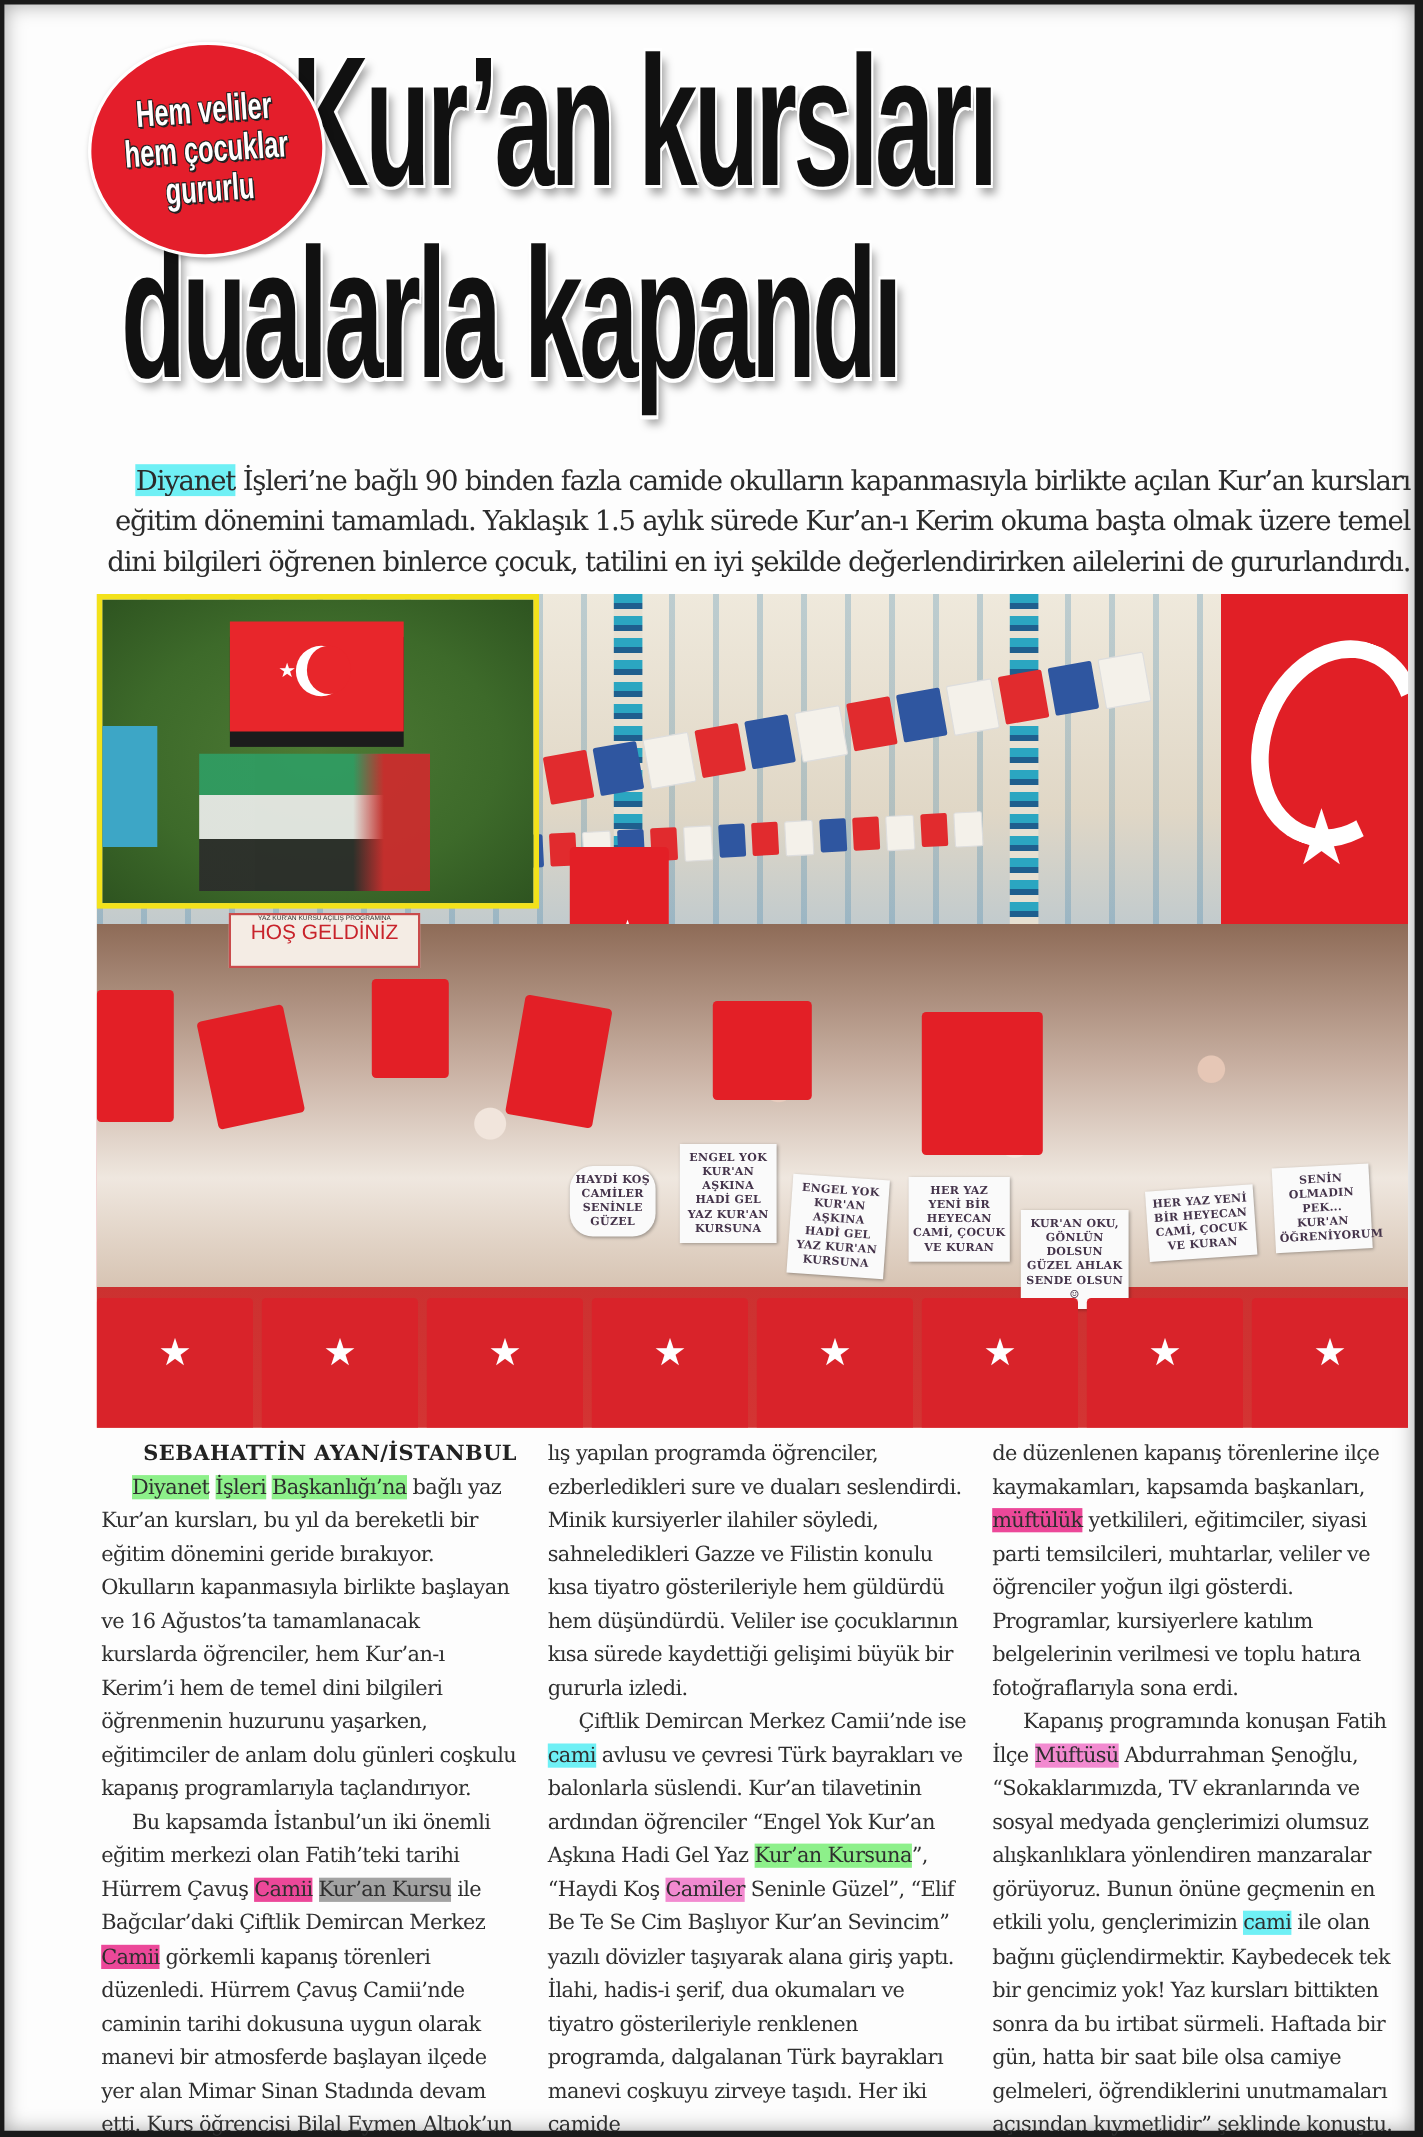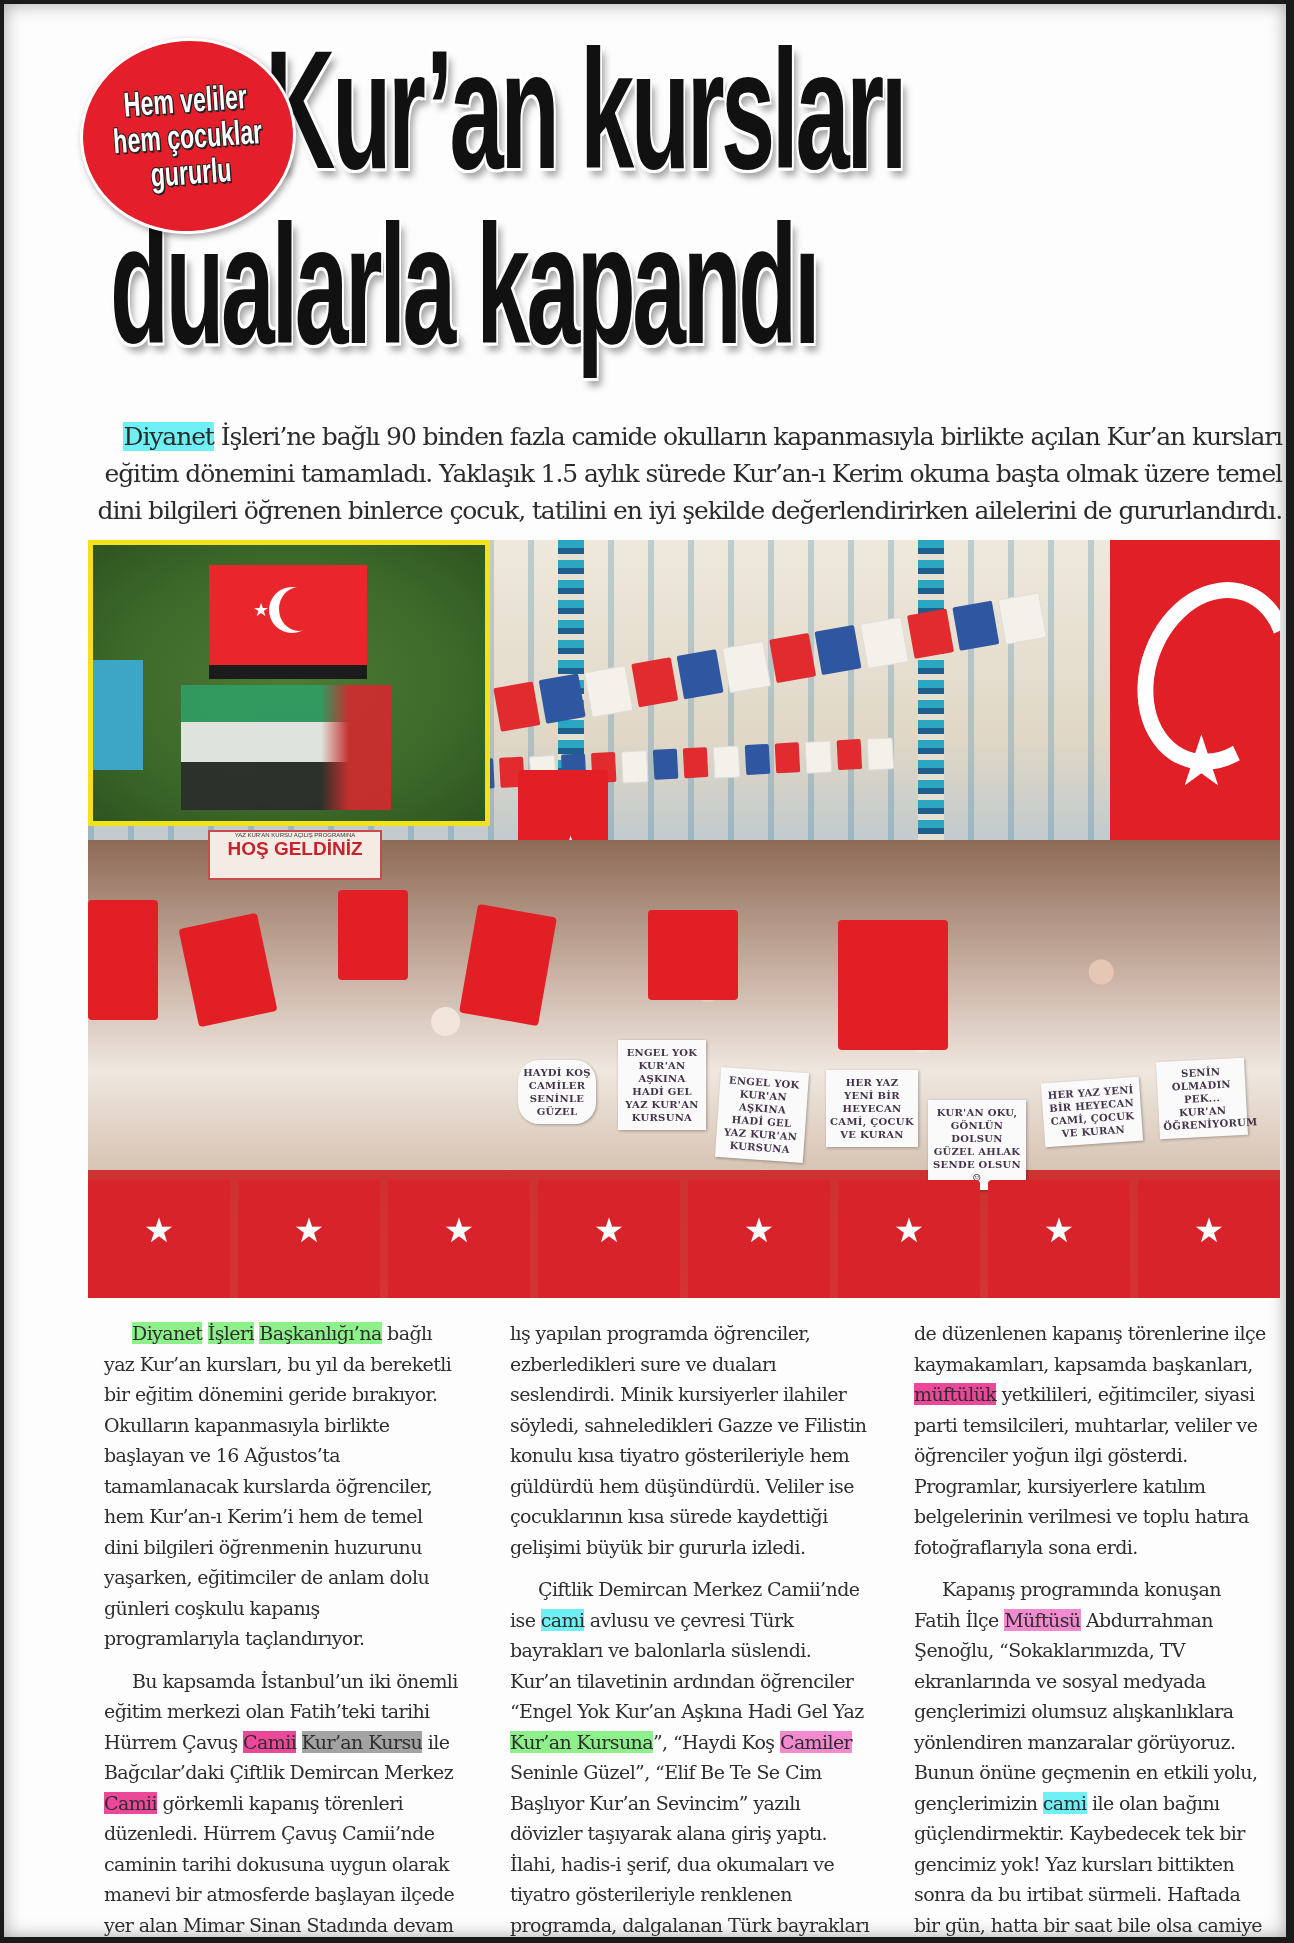--- a/index.html
+++ b/index.html
@@ -84,39 +84,39 @@
     text-align:center; padding:6px 4px; box-shadow:1px 1px 3px rgba(0,0,0,0.3);
     font-family:"DejaVu Serif", serif; font-weight:bold; letter-spacing:0.3px; }
   .flag-row { position:absolute; left:0; top:640px; width:100%; height:118px; display:flex; gap:8px; }
   .flag-row div { flex:1; background:#d9232a; position:relative; border-radius:4px 4px 0 0; }
   .flag-row div span { position:absolute; left:50%; top:30px; transform:translateX(-50%); color:#fff; font-size:34px; font-family:"DejaVu Sans", sans-serif; }
   .banner {
     position:absolute; left:120px; top:290px; width:170px; height:46px; background:#f4ece4;
     border:2px solid #c94b4b; text-align:center; font-family:"Liberation Sans", sans-serif;
   }
   .banner .small { font-size:6px; color:#333; }
-  .banner .big { font-size:19px; font-weight:bold; color:#c8232b; line-height:22px; }
+  .banner .big { font-size:19px; font-weight:normal; color:#c8232b; line-height:22px; }
   .photo-inset {
     position:absolute; left:88px; top:540px; width:402px; height:286px; z-index:2;
     border:5px solid #f3e21b; box-sizing:border-box; overflow:hidden;
     background:radial-gradient(ellipse at 50% 50%, #4d7a34 0%, #3d6a2a 60%, #2e5420 100%);
   }
   .inset-flag { position:absolute; left:116px; top:20px; width:158px; height:100px; background:#e8262b; box-shadow:0 14px 0 #1c1c1c; }
   .inset-flag .c { position:absolute; left:60px; top:22px; width:46px; height:46px; border-radius:50%; background:#fff; }
   .inset-flag .c2 { position:absolute; left:70px; top:22px; width:40px; height:44px; border-radius:50%; background:#e8262b; }
   .inset-flag .s { position:absolute; left:44px; top:34px; color:#fff; font-size:18px; font-family:"DejaVu Sans", sans-serif; }
   .palestine { position:absolute; left:88px; top:140px; width:210px; height:125px;
     background:linear-gradient(180deg,#2f9e64 0 30%, #f0f0f0 30% 62%, #2b2b2b 62% 100%); opacity:0.9;
     clip-path:polygon(0 0,100% 0,100% 100%,0 100%); }
   .palestine::after { content:""; position:absolute; right:0; top:0; width:70px; height:100%; background:linear-gradient(90deg,transparent,#d22a2e 40%); }
   .pool { position:absolute; left:0; top:115px; width:50px; height:110px; background:#3da6c6; }
   
   .col { position:absolute; top:1306px; font-family:"DejaVu Serif", serif; font-size:19px; line-height:30.5px;
     color:#2e2e2e; letter-spacing:-0.6px; }
-  .col p { margin:12px; text-indent:28px; }
+  .col p { margin:0; text-indent:28px; }
   .col p.noind { text-indent:0; }
   .col1 { left:92px; width:378px; }
   .col2 { left:498px; width:388px; }
   .col3 { left:902px; width:380px; }
   .byline { font-weight:bold; font-size:19px; text-align:right; letter-spacing:0.4px; color:#222; }
   .subhead { font-weight:bold; font-size:19px; color:#222; text-indent:28px; letter-spacing:0.2px; }
 </style>
 </head>
 <body>
 
@@ -232,20 +232,21 @@
   <div class="inset-flag">
     <div class="c"></div>
       <div class="c2"></div>
       <span class="s">★</span>
   </div>
   <div class="palestine"></div>
   <div class="pool"></div>
 </div>
 
 <div class="col col1">
+  <div class="byline">SEBAHATTİN AYAN/İSTANBUL</div>
   <p><span class="hl-green">Diyanet</span> <span class="hl-green">İşleri</span> <span class="hl-green">Başkanlığı’na</span><span> bağlı yaz Kur’an kursları, bu yıl da bereketli bir eğitim dönemini geride bırakıyor. Okulların kapanmasıyla birlikte başlayan ve 16 Ağustos’ta tamamlanacak kurslarda öğrenciler, hem Kur’an-ı Kerim’i hem de temel dini bilgileri öğrenmenin huzurunu yaşarken, eğitimciler de anlam dolu günleri coşkulu kapanış programlarıyla taçlandırıyor.</span></p>
   <p><span>Bu kapsamda İstanbul’un iki önemli eğitim merkezi olan Fatih’teki tarihi Hürrem Çavuş </span><span class="hl-orange">Camii</span> <span class="hl-yellow">Kur’an Kursu</span><span> ile Bağcılar’daki Çiftlik Demircan Merkez </span><span class="hl-orange">Camii</span><span> görkemli kapanış törenleri düzenledi. Hürrem Çavuş Camii’nde caminin tarihi dokusuna uygun olarak manevi bir atmosferde başlayan ilçede yer alan Mimar Sinan Stadında devam etti. Kurs öğrencisi Bilal Eymen Altıok’un Kur’an-ı Kerim tilaveti ile açı-</span></p>
 </div>
 
 <div class="col col2">
   <p class="noind">lış yapılan programda öğrenciler, ezberledikleri sure ve duaları seslendirdi. Minik kursiyerler ilahiler söyledi, sahneledikleri Gazze ve Filistin konulu kısa tiyatro gösterileriyle hem güldürdü hem düşündürdü. Veliler ise çocuklarının kısa sürede kaydettiği gelişimi büyük bir gururla izledi.</p>
   <p><span>Çiftlik Demircan Merkez Camii’nde ise </span><span class="hl-cyan">cami</span><span> avlusu ve çevresi Türk bayrakları ve balonlarla süslendi. Kur’an tilavetinin ardından öğrenciler “Engel Yok Kur’an Aşkına Hadi Gel Yaz </span><span class="hl-green">Kur’an Kursuna</span><span>”, “Haydi Koş </span><span class="hl-pink">Camiler</span><span> Seninle Güzel”, “Elif Be Te Se Cim Başlıyor Kur’an Sevincim” yazılı dövizler taşıyarak alana giriş yaptı. İlahi, hadis-i şerif, dua okumaları ve tiyatro gösterileriyle renklenen programda, dalgalanan Türk bayrakları manevi coşkuyu zirveye taşıdı. Her iki camide</span></p>
 </div>
 
 <div class="col col3">

